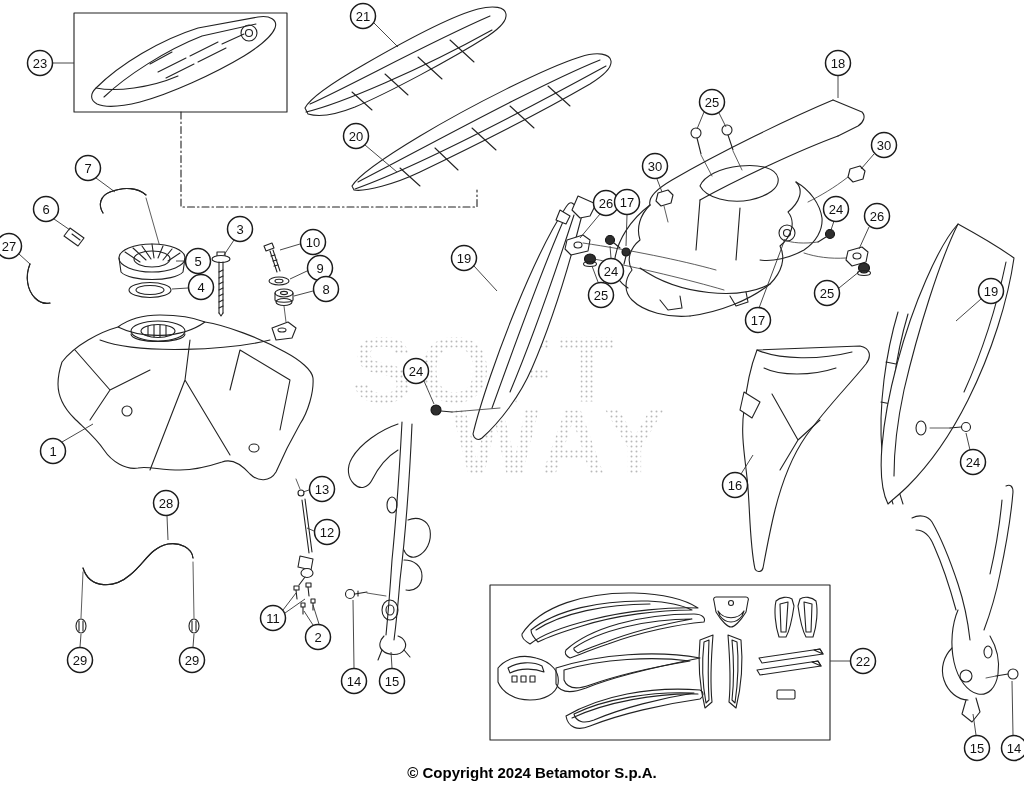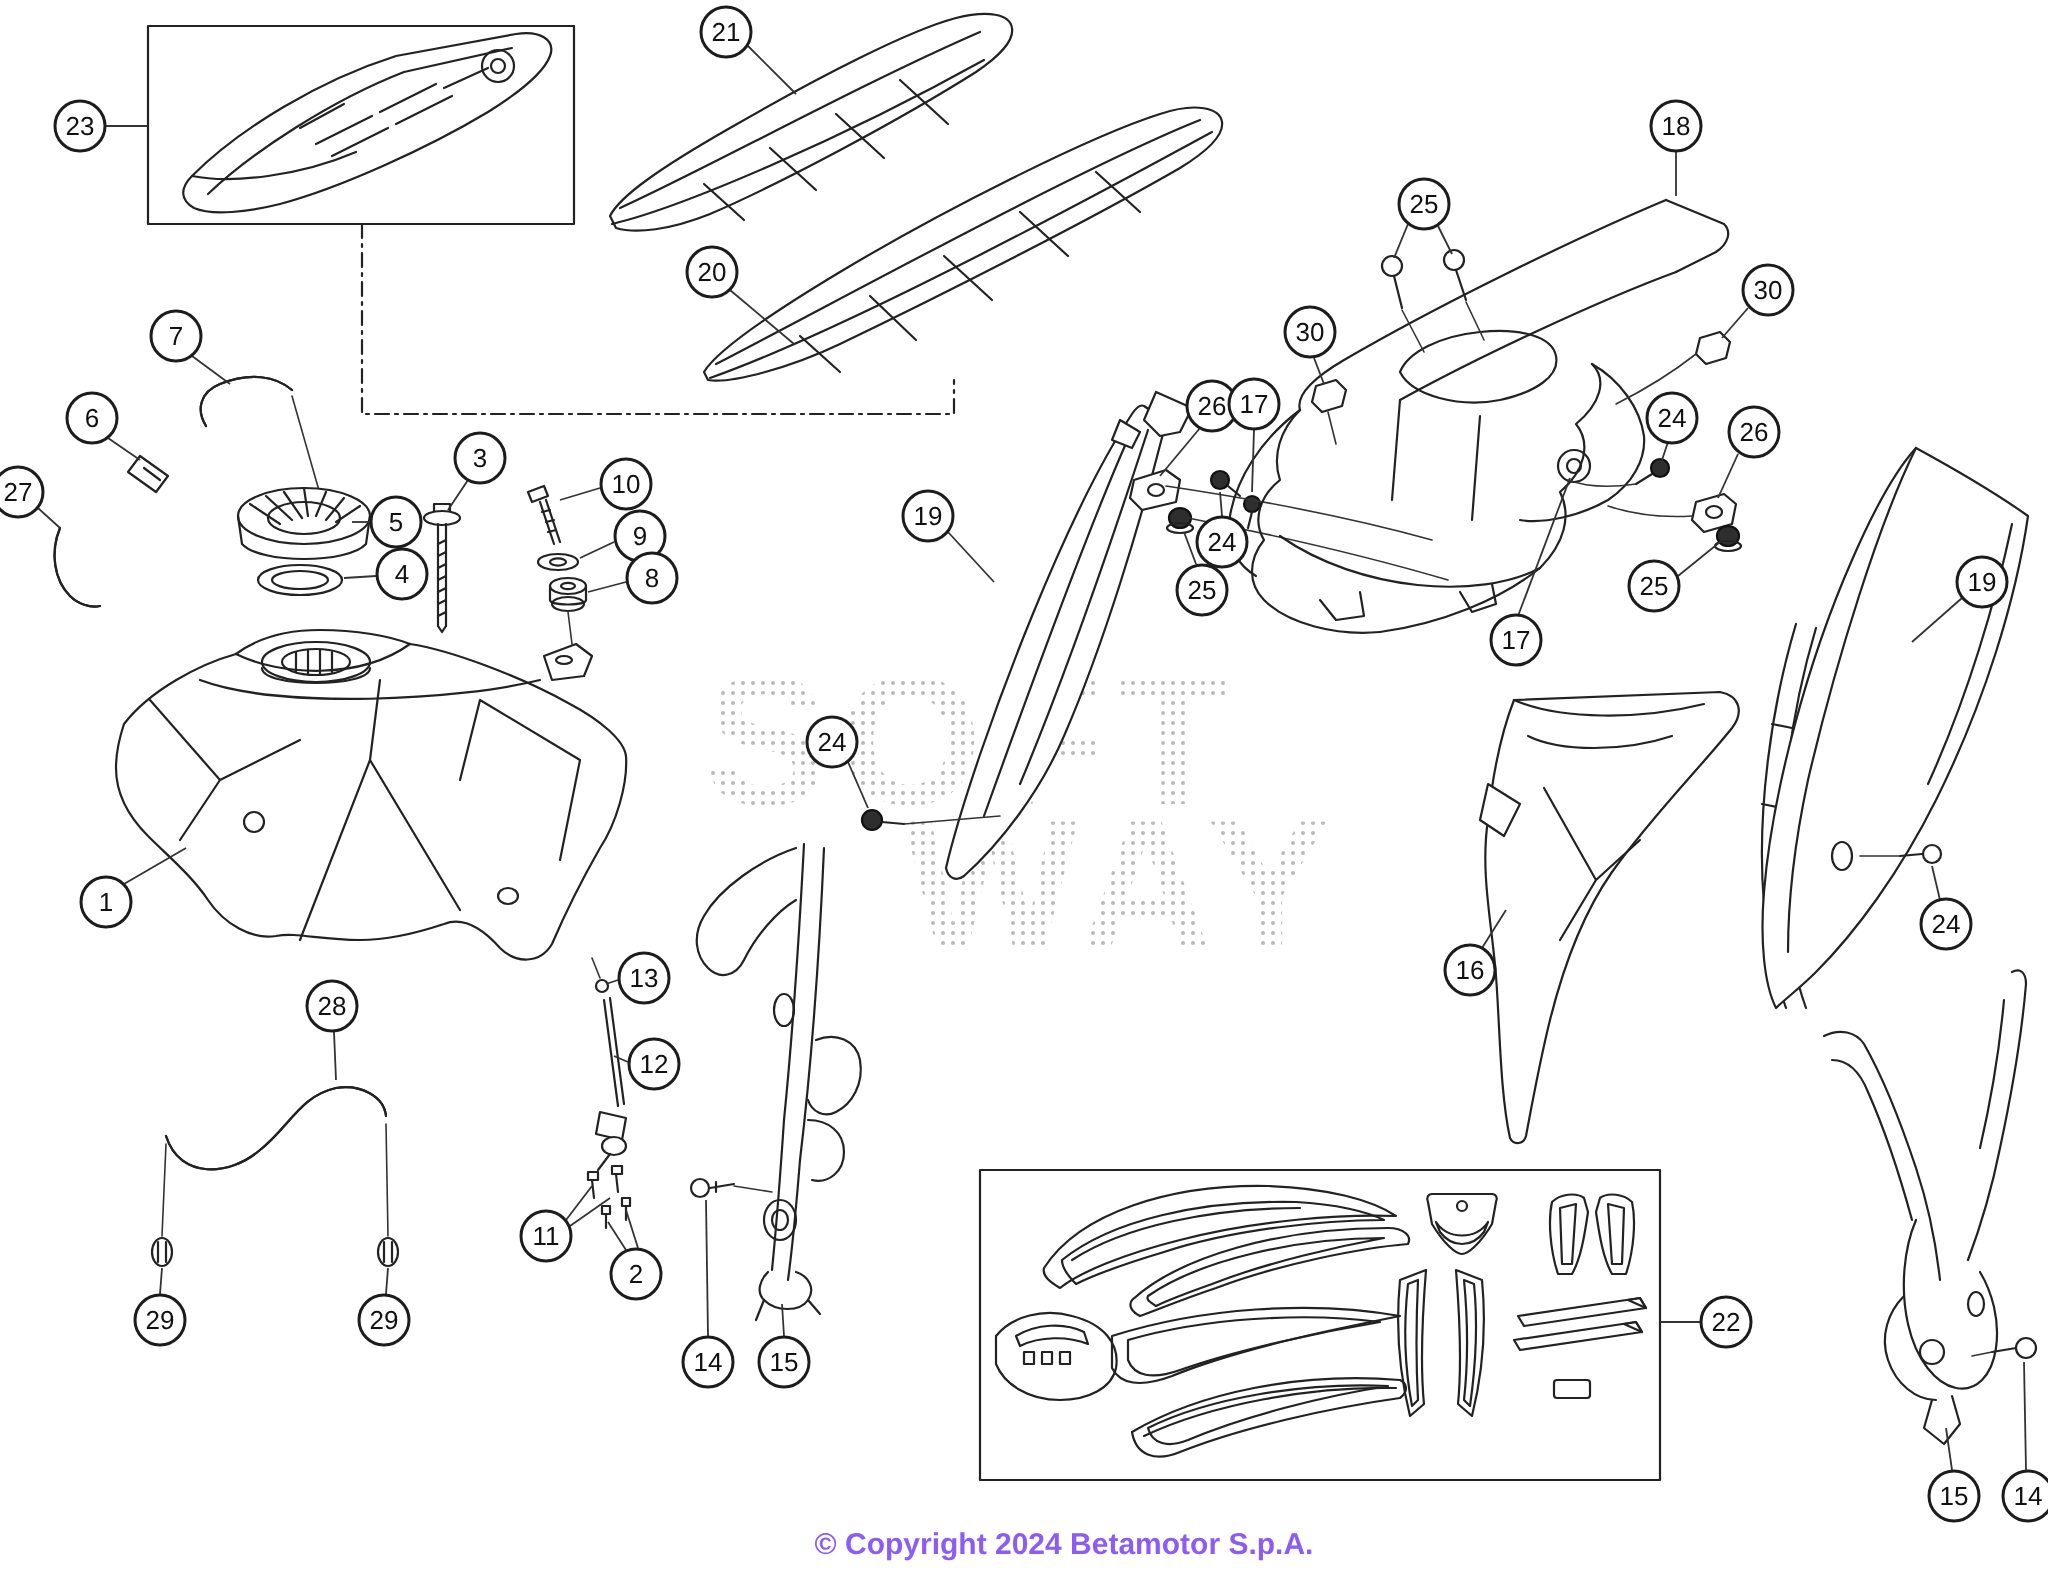--- a/index.html
+++ b/index.html
@@ -22,21 +22,21 @@
   .lb{fill:none;stroke:#b7d7e8;stroke-width:1;}
   .white{fill:#fff;}
   
   .leader{stroke:#333;stroke-width:.9;fill:none;}
   .callout-circle{fill:#fff;stroke:#1c1c1c;stroke-width:1.5;}
   .callout-num{font:13px "Liberation Sans",sans-serif;text-anchor:middle;fill:#111;}
   
   .wm{font-weight:bold;font-size:92px;letter-spacing:6px;fill:url(#dotpat);opacity:.8;
       font-family:"Liberation Sans",sans-serif;}
   .copyright{position:absolute;left:0;right:0;top:764px;text-align:center;
-      font-weight:bold;font-size:15px;color:#8b5cf6;margin-left:40px;}
+      font-weight:bold;font-size:15px;color:#000000;margin-left:40px;}
   .beta-label{font:6px "Liberation Sans",sans-serif;fill:#fff;text-anchor:middle;}
 </style>
 </head>
 <body>
 
 <div class="canvas">
 <svg id="diagram" width="1024" height="792" viewBox="0 0 1024 792">
   <defs>
     <pattern id="dotpat" width="5" height="5" patternUnits="userSpaceOnUse">
       <circle cx="1.5" cy="1.5" r="1" fill="#a8a8a8"></circle>

